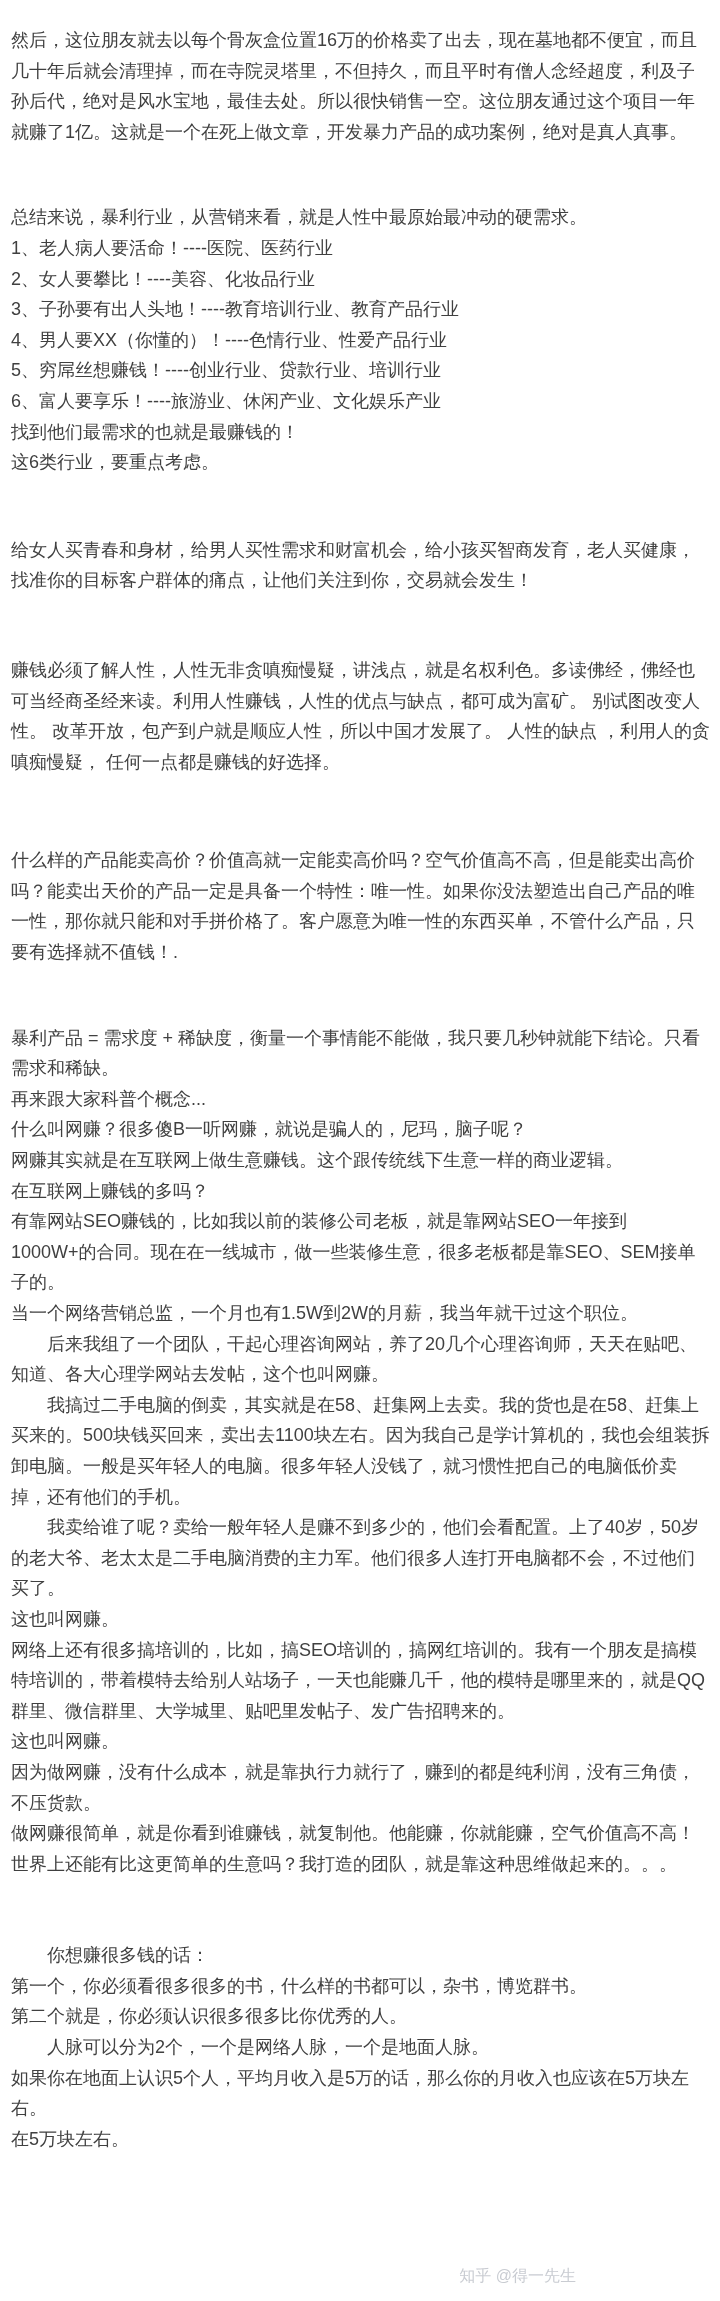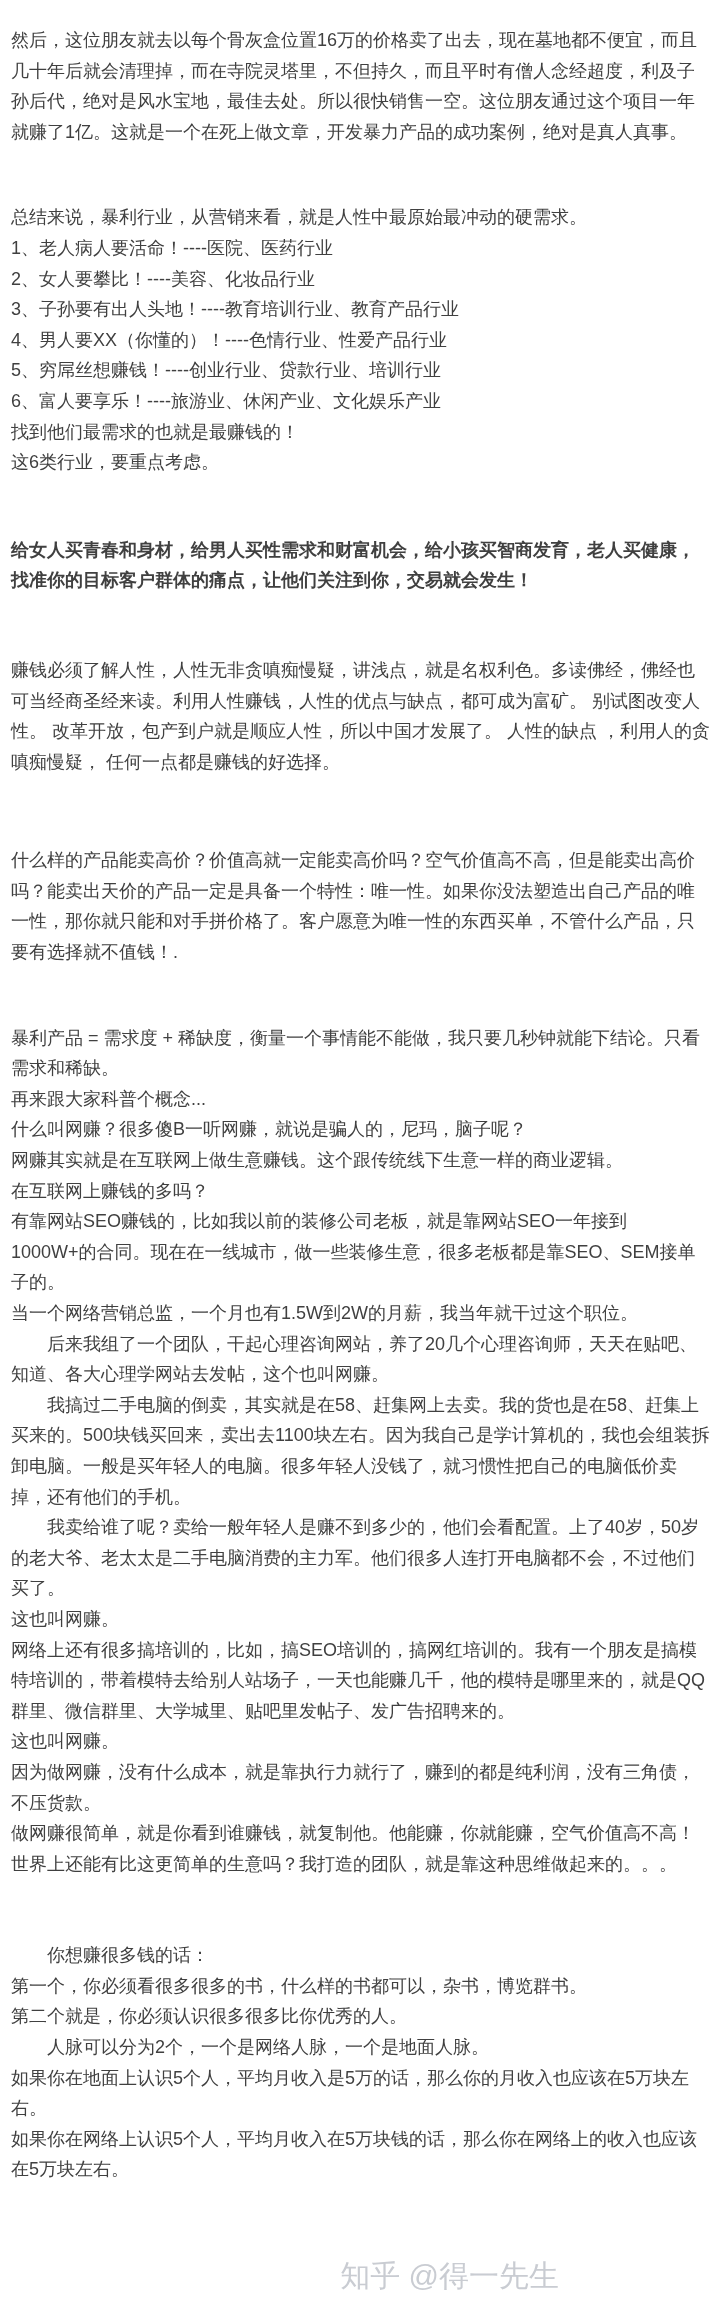--- a/index.html
+++ b/index.html
@@ -24,31 +24,31 @@
   }
   section { margin: 0; padding: 0; }
   .line {
     font-size: 18px;
     line-height: 30.6px;
     white-space: pre;
     letter-spacing: 0;
     overflow: visible;
   }
   #s2 { margin-top: 55px; }
-  #s3 { margin-top: 57px; font-weight: bold; }
+  #s3 { margin-top: 57px; }
   #s4 { margin-top: 59px; }
   #s5 { margin-top: 68px; }
   #s6 { margin-top: 55px; }
   #s7 { }
   #s8 { margin-top: 61px; }
   .watermark {
     position: absolute;
-    right: 21px;
+    right: 4px;
     bottom: 13px;
-    font-size: 30px;
+    font-size: 16px;
     line-height: 24px;
     color: #c9ccd2;
     white-space: pre;
   }
 </style>
 </head>
 <body style="background: rgb(255, 255, 255);">
 
 <div class="page" style="color: rgb(64, 64, 64);">
 
@@ -132,19 +132,18 @@
     </section>
 
   <section id="s8">
 
       <div class="line">　　你想赚很多钱的话：</div>
       <div class="line">第一个，你必须看很多很多的书，什么样的书都可以，杂书，博览群书。</div>
       <div class="line">第二个就是，你必须认识很多很多比你优秀的人。</div>
       <div class="line">　　人脉可以分为2个，一个是网络人脉，一个是地面人脉。</div>
       <div class="line">如果你在地面上认识5个人，平均月收入是5万的话，那么你的月收入也应该在5万块左</div>
       <div class="line">右。</div>
-      <div class="line">如果你在网络上认识5个人，平均月收入在5万块钱的话，那么你在网络上的收入也应该</div>
       <div class="line">在5万块左右。</div>
     </section>
 
   <div class="watermark" style="color: rgb(201, 204, 210);">知乎 @得一先生</div>
 
 </div>
 
 </body></html>

